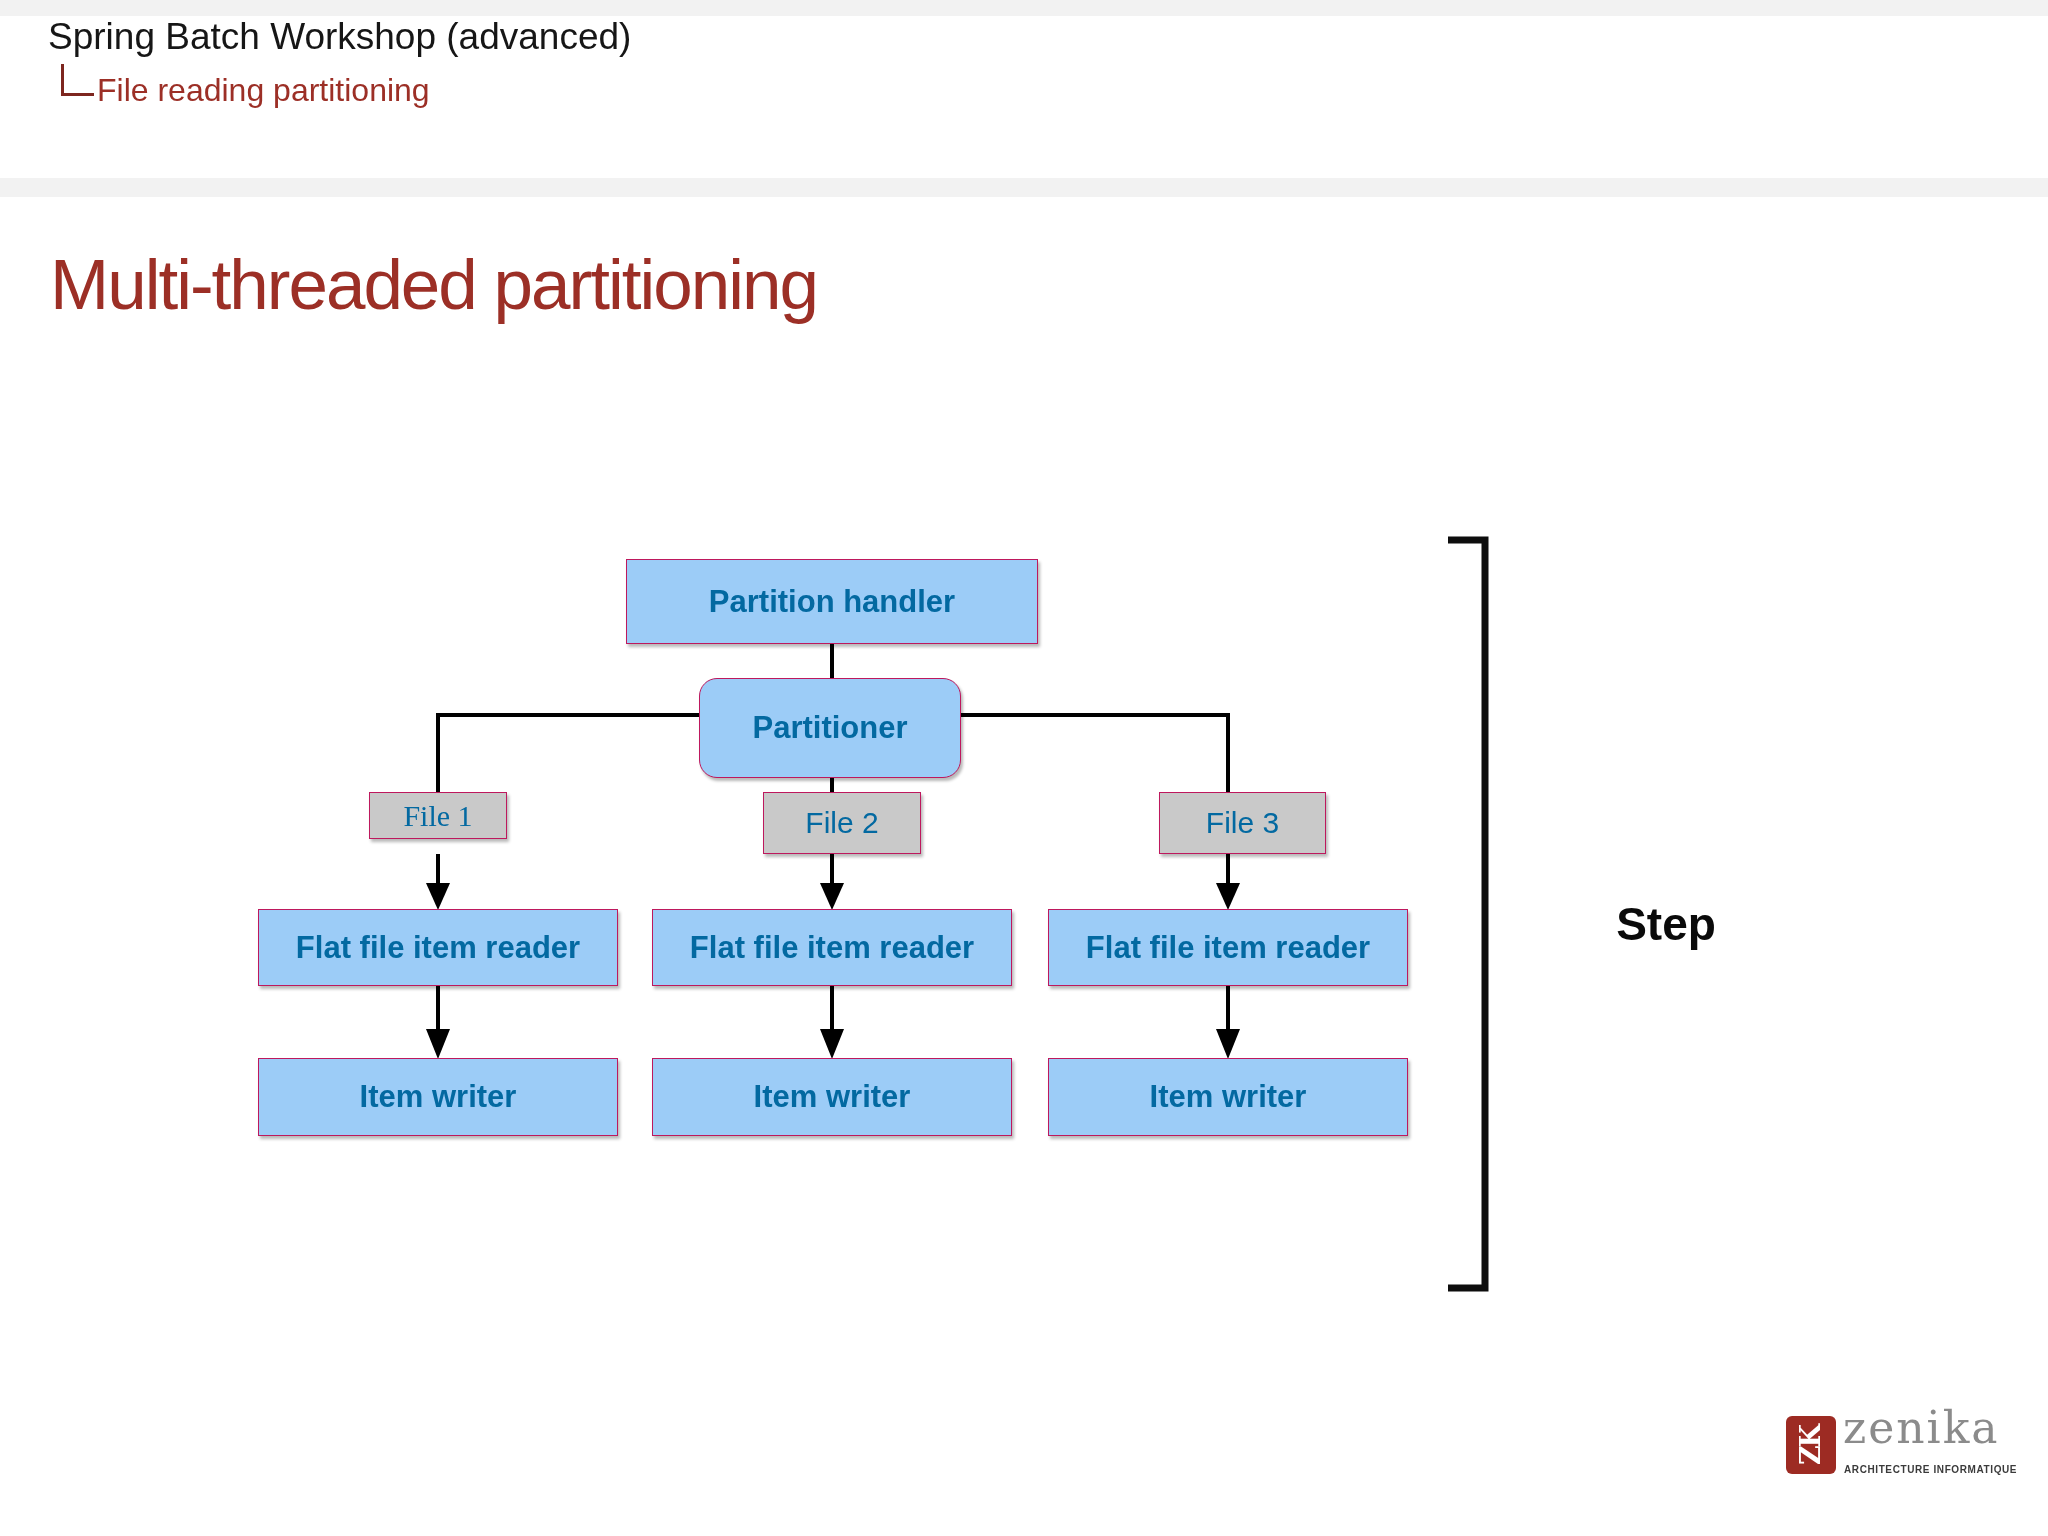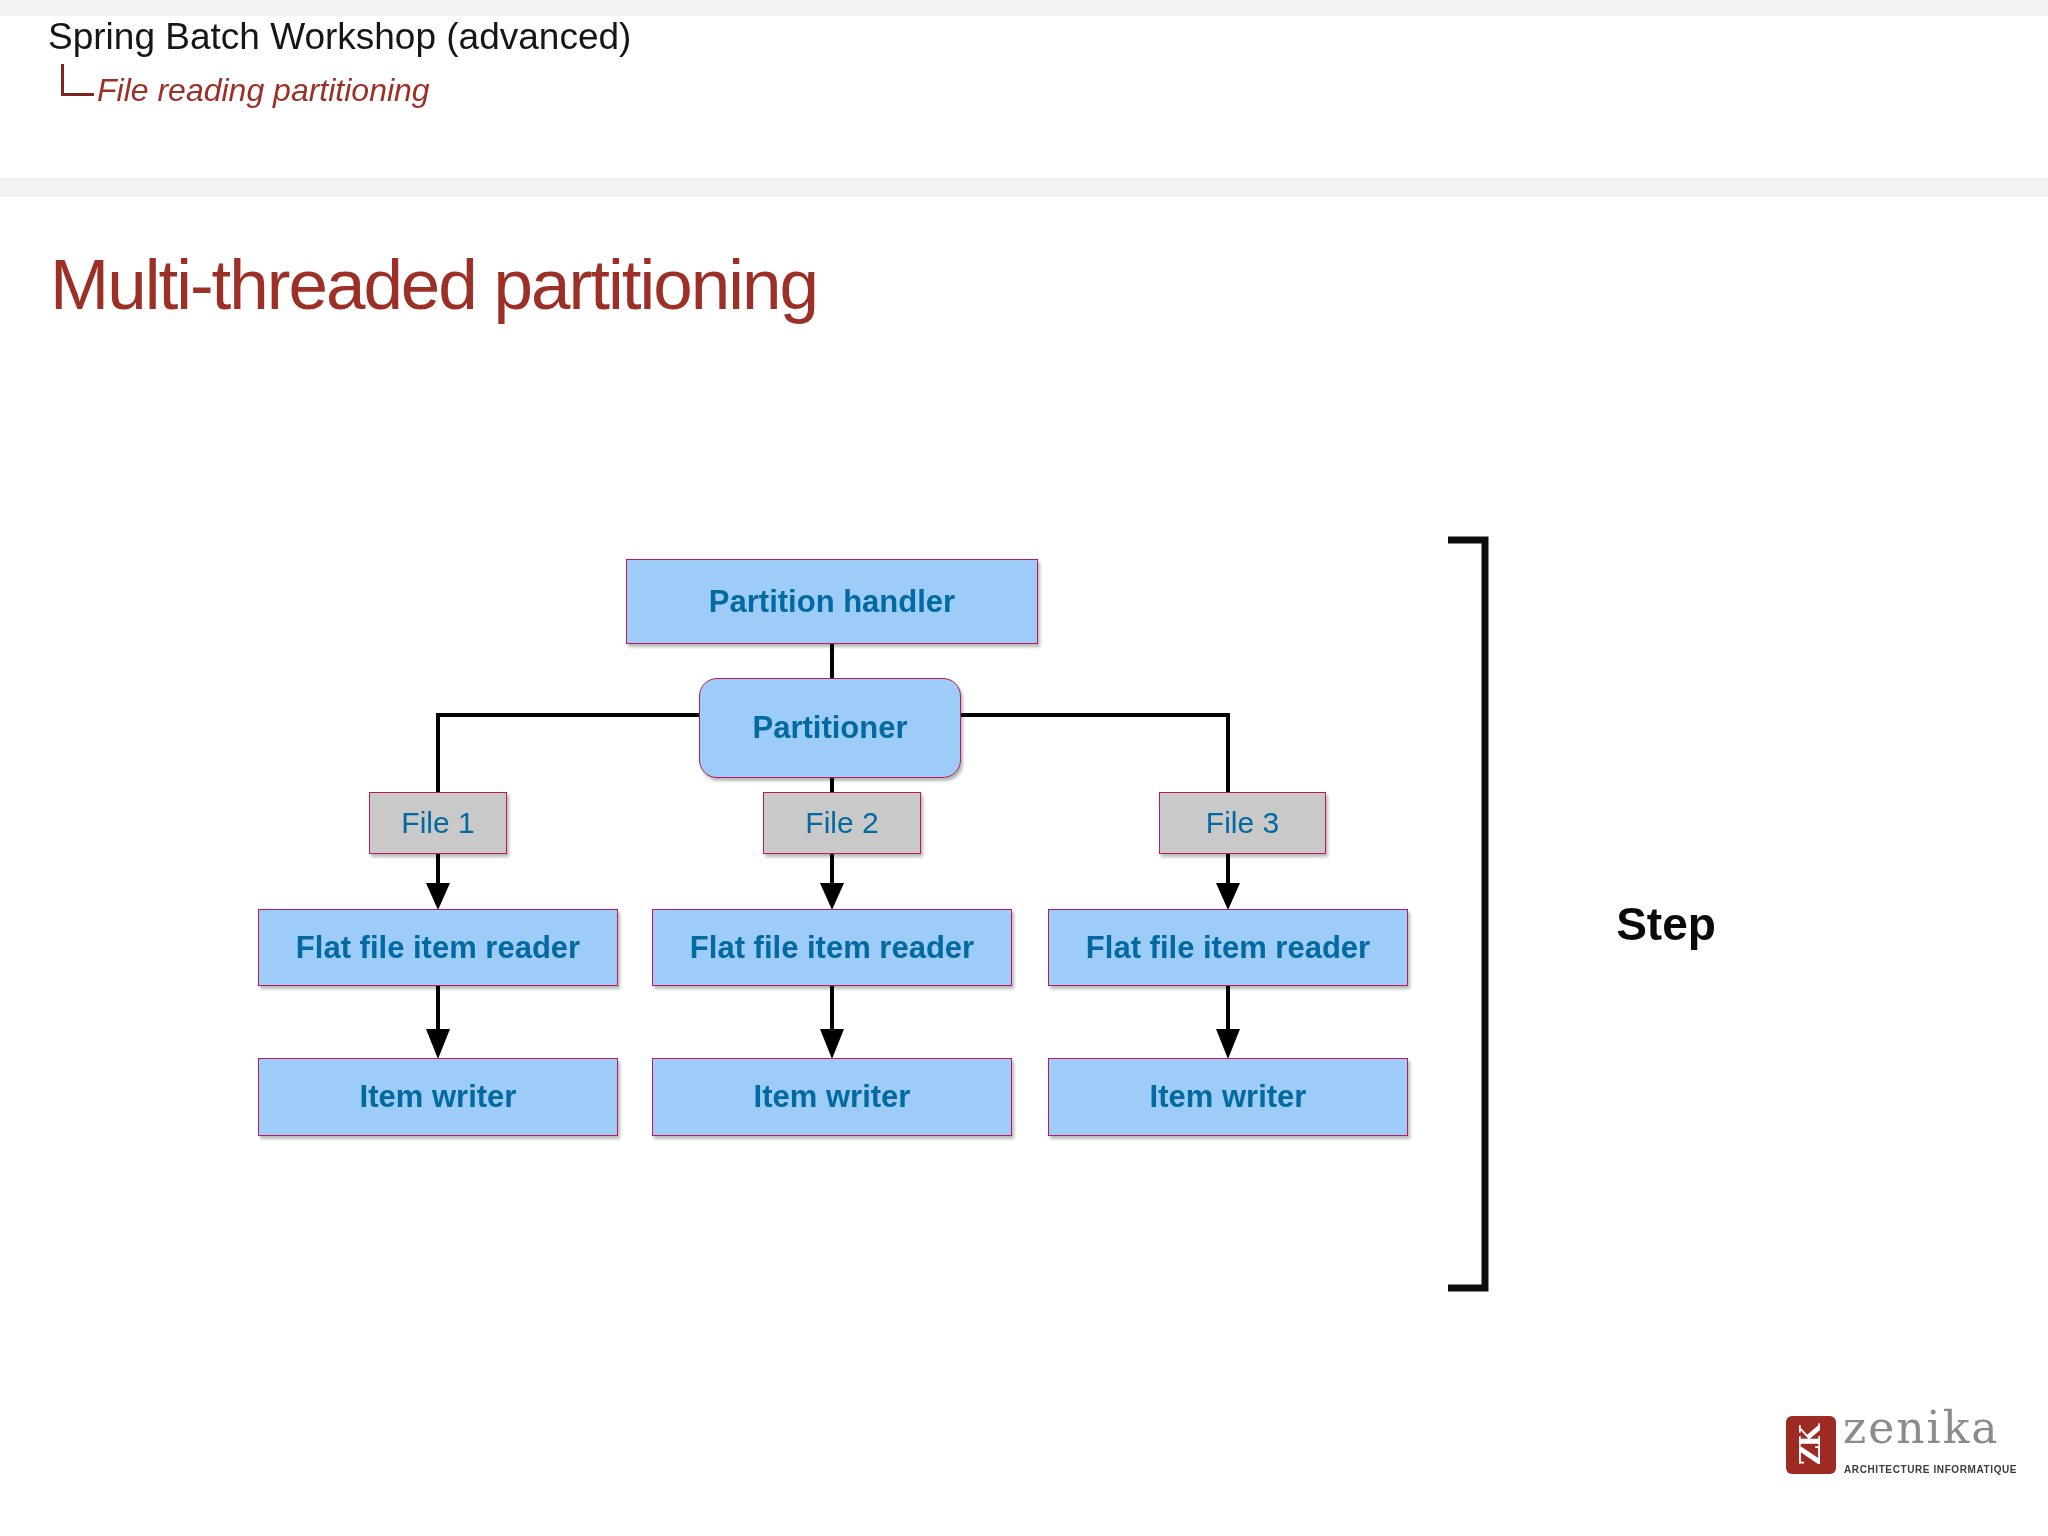--- a/index.html
+++ b/index.html
@@ -30,21 +30,20 @@
   }
   #section-tree-connector {
     left: 61px; top: 64px; width: 30px; height: 29px;
     border-left: 3px solid #7d261f;
     border-bottom: 3px solid #7d261f;
   }
   #section-title {
     left: 97px; top: 72px;
     font-size: 32px; color: var(--accent_red);
     white-space: nowrap;
-    font-style: italic;
   }
 
   
   #page-title {
     left: 50px; top: 244px;
     font-size: 71px; letter-spacing: -2px;
     color: var(--accent_red);
     white-space: nowrap;
   }
 
@@ -58,21 +57,21 @@
     border: 1px solid #be185d;
     box-shadow: 2px 3px 3px rgba(0,0,0,0.28);
     box-sizing: border-box;
   }
   .box.blue { background: var(--box_blue); font-weight: bold; font-size: 31px; }
   .box.gray { background: var(--box_gray); font-weight: normal; font-size: 30px; }
 
   #partition-handler-box { left: 626px; top: 559px; width: 412px; height: 85px; }
   #partitioner-box       { left: 699px; top: 678px; width: 262px; height: 100px; border-radius: 18px; }
 
-  #file-1-box { left: 369px;  top: 792px; width: 138px; height: 62px; }
+  #file-1-box { left: 369px;  top: 792px; width: 138px; height: 47px; font-family: Liberation Serif, serif; }
   #file-2-box { left: 763px;  top: 792px; width: 158px; height: 62px; }
   #file-3-box { left: 1159px; top: 792px; width: 167px; height: 62px; }
 
   #reader-1-box { left: 258px;  top: 909px; width: 360px; height: 77px; }
   #reader-2-box { left: 652px;  top: 909px; width: 360px; height: 77px; }
   #reader-3-box { left: 1048px; top: 909px; width: 360px; height: 77px; }
 
   #writer-1-box { left: 258px;  top: 1058px; width: 360px; height: 78px; }
   #writer-2-box { left: 652px;  top: 1058px; width: 360px; height: 78px; }
   #writer-3-box { left: 1048px; top: 1058px; width: 360px; height: 78px; }

